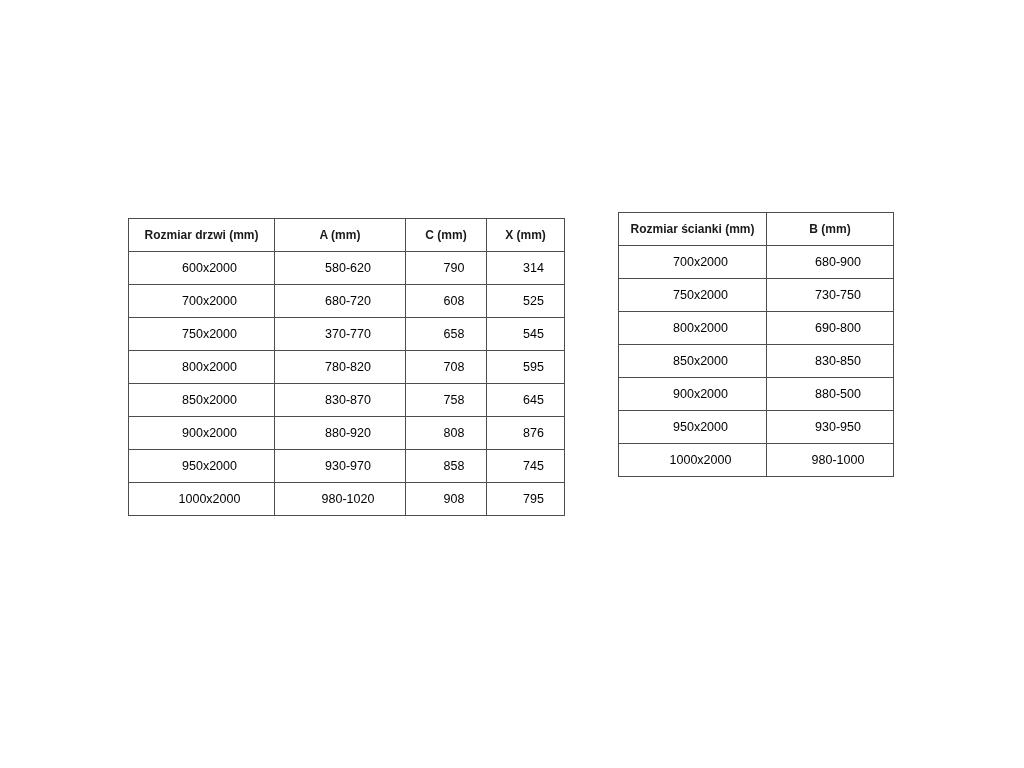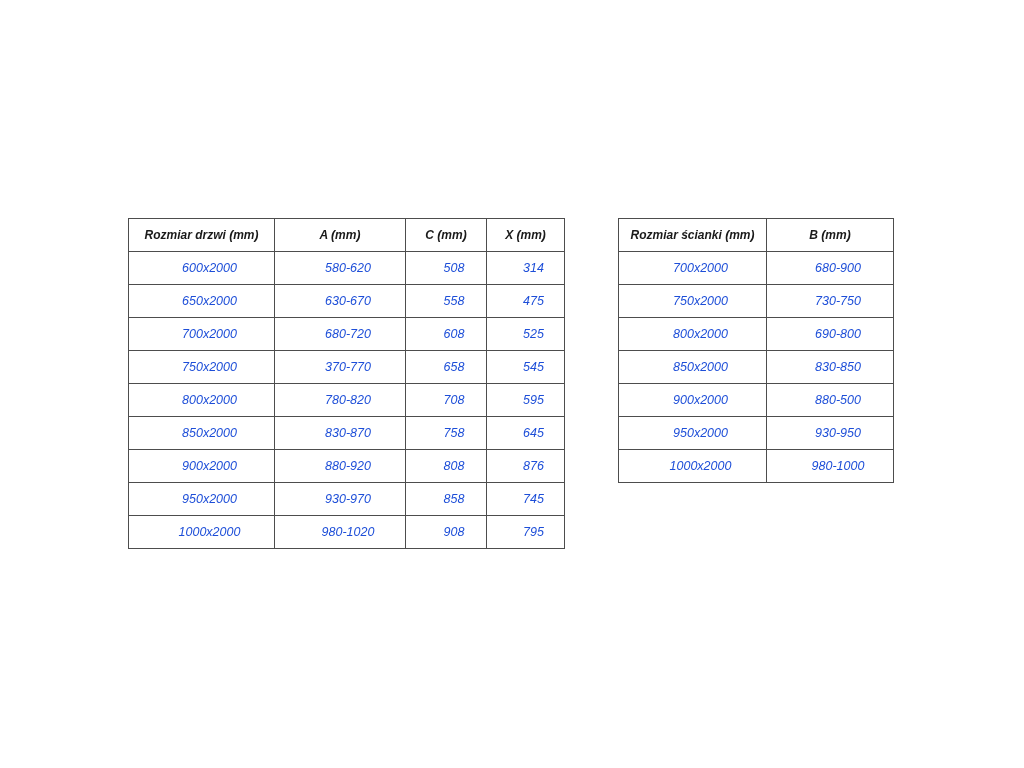--- a/index.html
+++ b/index.html
@@ -3,48 +3,48 @@
 <meta charset="utf-8">
 <style>
   * { margin: 0; padding: 0; box-sizing: border-box; }
   html, body {
     width: 1024px; height: 768px;
     background: #ffffff;
     font-family: "Liberation Sans", sans-serif;
     color: #1f1f1f;
     overflow: hidden;
   }
-  .canvas { position: relative; width: 876px; height: 768px; background: #ffffff; font-style: italic; }
+  .canvas { position: relative; width: 876px; height: 768px; background: #ffffff; }
 
   table.size-table {
     border-collapse: collapse;
     table-layout: fixed;
     position: absolute;
     background: #ffffff;
   }
   #door-table { left: 128px; top: 218px; width: 436px; }
-  #wall-table { left: 618px; top: 218px; width: 275px; }
+  #wall-table { left: 618px; top: 212px; width: 275px; }
 
   .size-table th, .size-table td {
     border: 1px solid #4d4d4d;
     height: 33px;
     text-align: center;
     vertical-align: middle;
     white-space: nowrap;
     overflow: hidden;
   }
   .size-table th {
     font-size: 12px;
     font-weight: bold;
     color: #1a1a1a;
   }
   .size-table td {
     font-size: 12.5px;
     font-weight: normal;
-    color: #1d4ed8;
+    color: #000000;
     padding-left: 16px;
   }
 
   
   #door-table col.c0 { width: 146px; }
   #door-table col.c1 { width: 131px; }
   #door-table col.c2 { width: 81px; }
   #door-table col.c3 { width: 78px; }
   #wall-table col.c0 { width: 148px; }
   #wall-table col.c1 { width: 127px; }
@@ -66,28 +66,22 @@
         <th>Rozmiar drzwi (mm)</th>
         <th>A (mm)</th>
         <th>C (mm)</th>
         <th>X (mm)</th>
       </tr>
     </thead>
     <tbody>
       <tr>
         <td>600x2000</td>
         <td>580-620</td>
-        <td>508</td>
+        <td>790</td>
         <td>314</td>
-      </tr>
-      <tr>
-        <td>650x2000</td>
-        <td>630-670</td>
-        <td>558</td>
-        <td>475</td>
       </tr>
       <tr>
         <td>700x2000</td>
         <td>680-720</td>
         <td>608</td>
         <td>525</td>
       </tr>
       <tr>
         <td>750x2000</td>
         <td>370-770</td>

